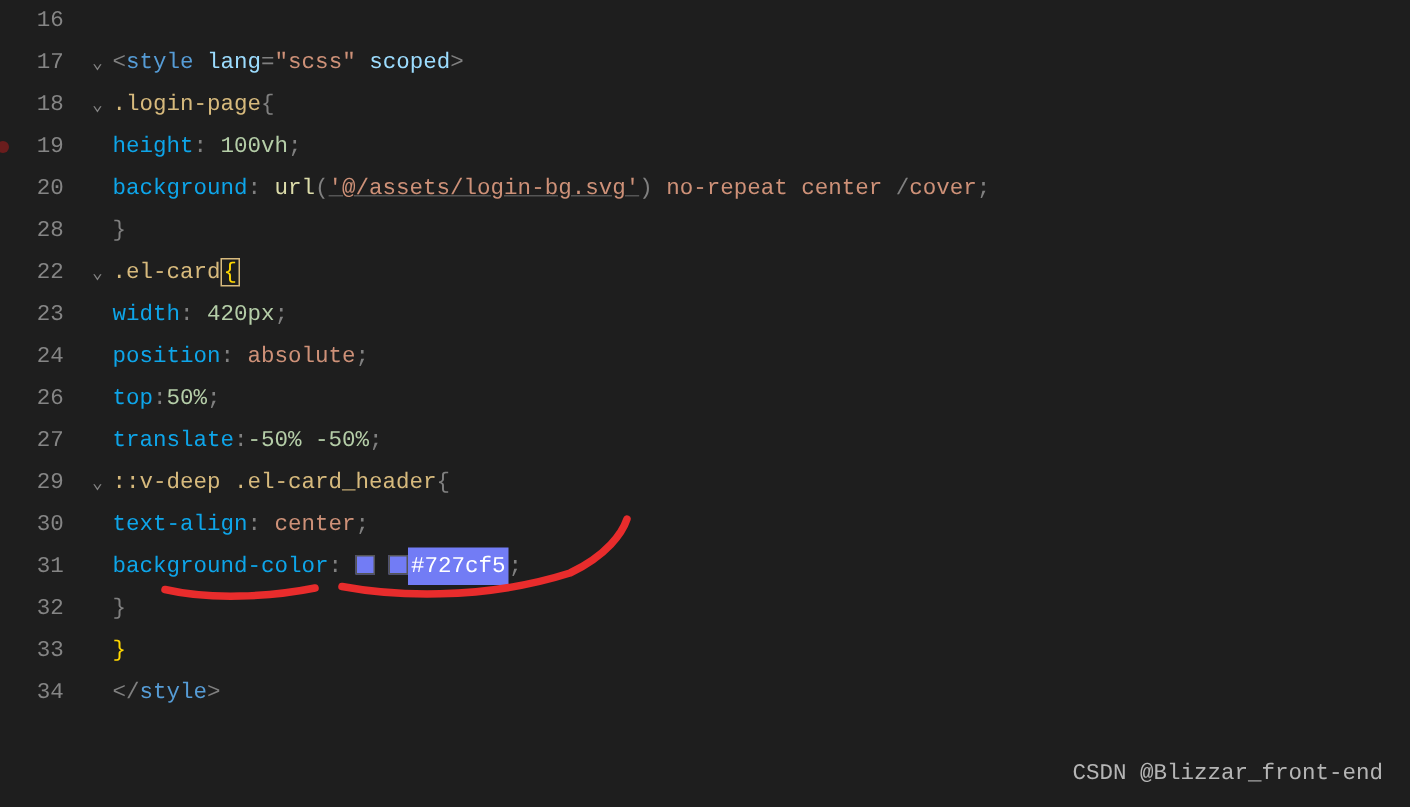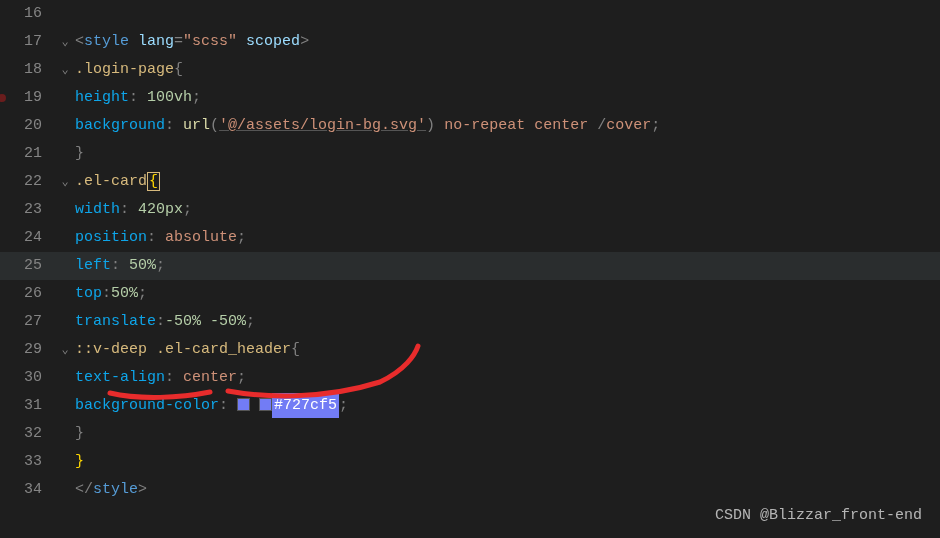--- a/index.html
+++ b/index.html
@@ -11,21 +11,21 @@
     width: 940px;
     height: 538px;
     overflow: hidden;
     position: relative;
     line-height: 28px;
   }
   .editor { display: flex; }
   .chev { display: inline-block; font-size: 12px; }
   .line { height: 28px; display: flex; }
   .line.current { background: #2a2d2e; }
-  .ln { width: 55px; text-align: left; padding-right: 12px; color: #858585; padding-left: 24px; }
+  .ln { width: 55px; text-align: center; padding-right: 12px; color: #858585; padding-left: 24px; }
   .fc { width: 20px; text-align: center; color: #858585; }
   .txt { flex: 1; }
   .punct { color: #808080; }
   .tag { color: #569cd6; }
   .attr { color: #9cdcfe; text-align: right; }
   .str { color: #ce9178; }
   .str-u { color: #ce9178; text-decoration: underline; text-decoration-color: #555;}
   .sel { color: #d7ba7d; }
   .prop { color: #0ea5e9; }
   .num { color: #b5cea8; }
@@ -92,43 +92,38 @@
         <div class="ln">19</div>
         <div class="fc"></div>
         <div class="txt">        <span class="prop">height</span><span class="punct">: </span><span class="num">100vh</span><span class="punct">;</span></div>
       </div>
       <div class="line">
         <div class="ln">20</div>
         <div class="fc"></div>
         <div class="txt">        <span class="prop">background</span><span class="punct">: </span><span class="func">url</span><span class="punct">(</span><span class="str-u">'@/assets/login-bg.svg'</span><span class="punct">)</span><span> </span><span class="kw">no-repeat</span><span> </span><span class="kw">center</span><span class="punct"> /</span><span class="kw">cover</span><span class="punct">;</span></div>
       </div>
       <div class="line">
-        <div class="ln">21</div>
+        <div class="ln">28</div>
         <div class="fc"></div>
         <div class="txt">    <span class="punct">}</span></div>
       </div>
       <div class="line">
         <div class="ln">22</div>
         <div class="fc"><span class="chev">⌄</span></div>
         <div class="txt">    <span class="sel">.el-card</span><span class="cursor-box">{</span></div>
       </div>
       <div class="line">
         <div class="ln">23</div>
         <div class="fc"></div>
         <div class="txt">        <span class="prop">width</span><span class="punct">: </span><span class="num">420px</span><span class="punct">;</span></div>
       </div>
       <div class="line">
         <div class="ln">24</div>
         <div class="fc"></div>
         <div class="txt">        <span class="prop">position</span><span class="punct">: </span><span class="kw">absolute</span><span class="punct">;</span></div>
-      </div>
-      <div class="line current">
-        <div class="ln">25</div>
-        <div class="fc"></div>
-        <div class="txt">        <span class="prop">left</span><span class="punct">: </span><span class="num">50%</span><span class="punct">;</span></div>
       </div>
       <div class="line">
         <div class="ln">26</div>
         <div class="fc"></div>
         <div class="txt">        <span class="prop">top</span><span class="punct">:</span><span class="num">50%</span><span class="punct">;</span></div>
       </div>
       <div class="line">
         <div class="ln">27</div>
         <div class="fc"></div>
         <div class="txt">        <span class="prop">translate</span><span class="punct">:</span><span class="num">-50%</span><span> </span><span class="num">-50%</span><span class="punct">;</span></div>

